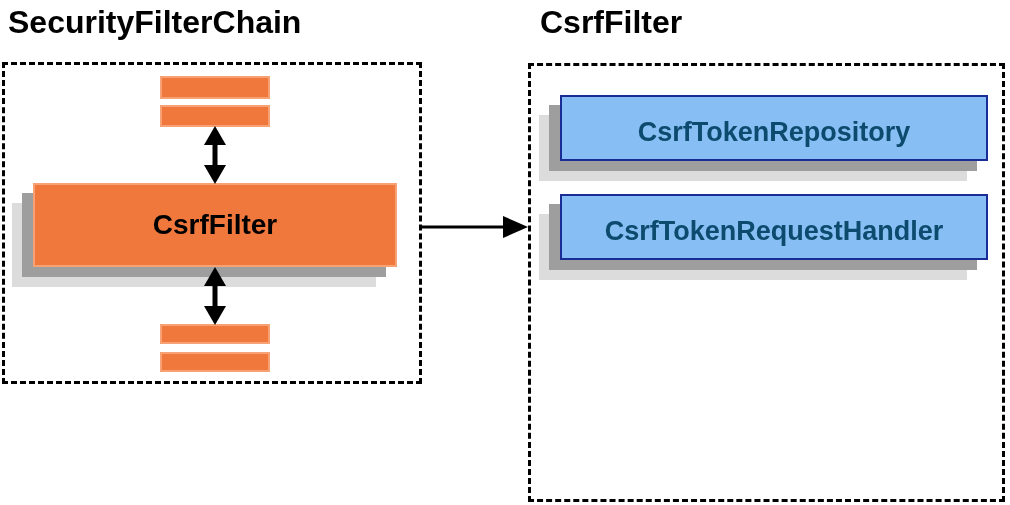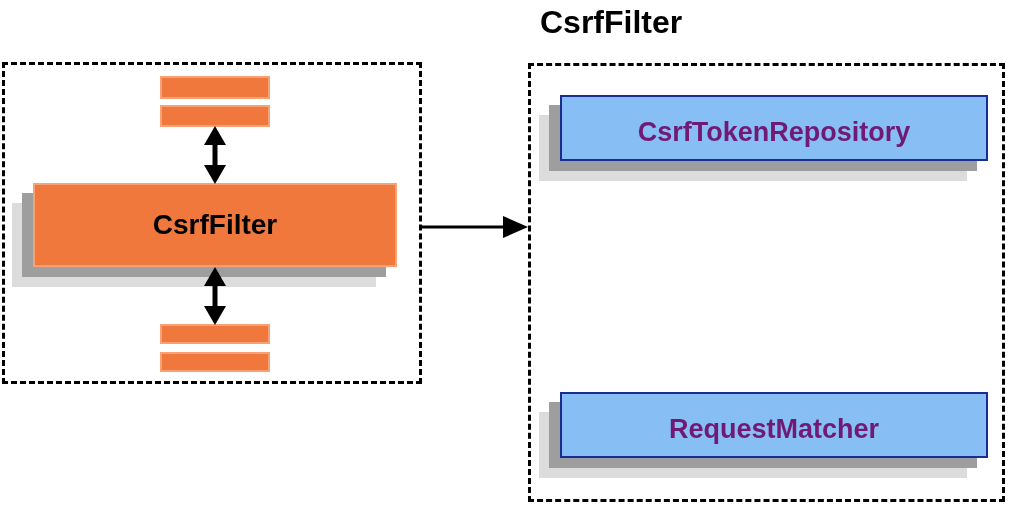--- a/index.html
+++ b/index.html
@@ -64,58 +64,59 @@
     background: #87BEF3;
     border: 2px solid #1A2D96;
     box-shadow: -11px 10px 0 0 #9E9E9E, -21px 20px 0 0 #DCDCDC;
     display: flex;
     align-items: center;
     justify-content: center;
   }
   .blue-box .box-label {
     font-size: 27px;
     font-weight: bold;
-    color: #701a75;
+    color: #0c4a6e;
     margin-top: 8px;
   }
 
   svg.arrow-layer {
     position: absolute;
     left: 0;
     top: 0;
     pointer-events: none;
   }
 </style>
 </head>
 <body>
 
 <div class="canvas">
 
+  <div class="panel-title" style="left:8px; top:4px;">SecurityFilterChain</div>
 
   <div class="panel-title" style="left:540px; top:4px;">CsrfFilter</div>
 
   <div class="dashed-box" style="left:2px; top:62px; width:420px; height:322px;"></div>
 
   <div class="filter-bar" style="left:160px; top:76px; width:110px; height:23px;"></div>
   <div class="filter-bar" style="left:160px; top:105px; width:110px; height:22px;"></div>
 
   <div class="orange-box" style="left:33px; top:183px; width:364px; height:84px;">
     <span class="box-label">CsrfFilter</span>
   </div>
 
   <div class="filter-bar" style="left:160px; top:324px; width:110px; height:20px;"></div>
   <div class="filter-bar" style="left:160px; top:352px; width:110px; height:20px;"></div>
 
   <div class="dashed-box" style="left:528px; top:63px; width:477px; height:439px;"></div>
 
   <div class="blue-box" style="top:95px;">
     <span class="box-label">CsrfTokenRepository</span>
   </div>
-  <div class="blue-box" style="top:392px;">
-    <span class="box-label">RequestMatcher</span>
+  <div class="blue-box" style="top:194px;">
+    <span class="box-label">CsrfTokenRequestHandler</span>
   </div>
 
   <svg class="arrow-layer" width="1010" height="505" viewBox="0 0 1010 505">
 
     <g fill="#000000" stroke="none">
       <rect x="212.5" y="140" width="5" height="30"></rect>
       <polygon points="215,126 204,145 226,145"></polygon>
       <polygon points="215,184 204,165 226,165"></polygon>
     </g>
 

